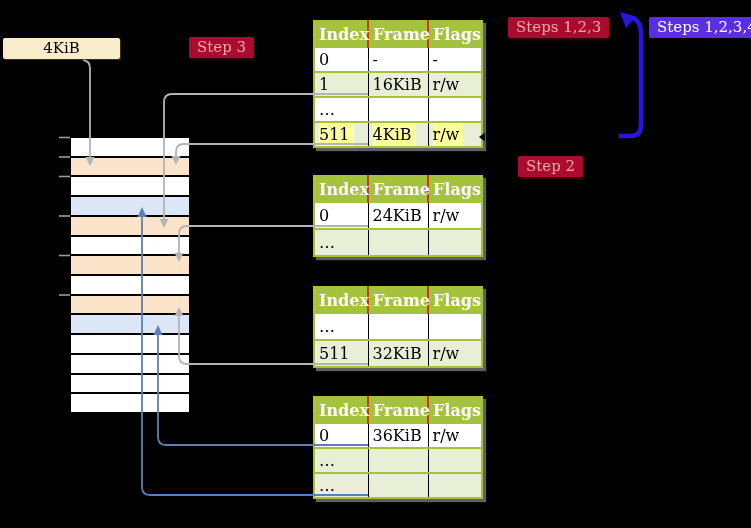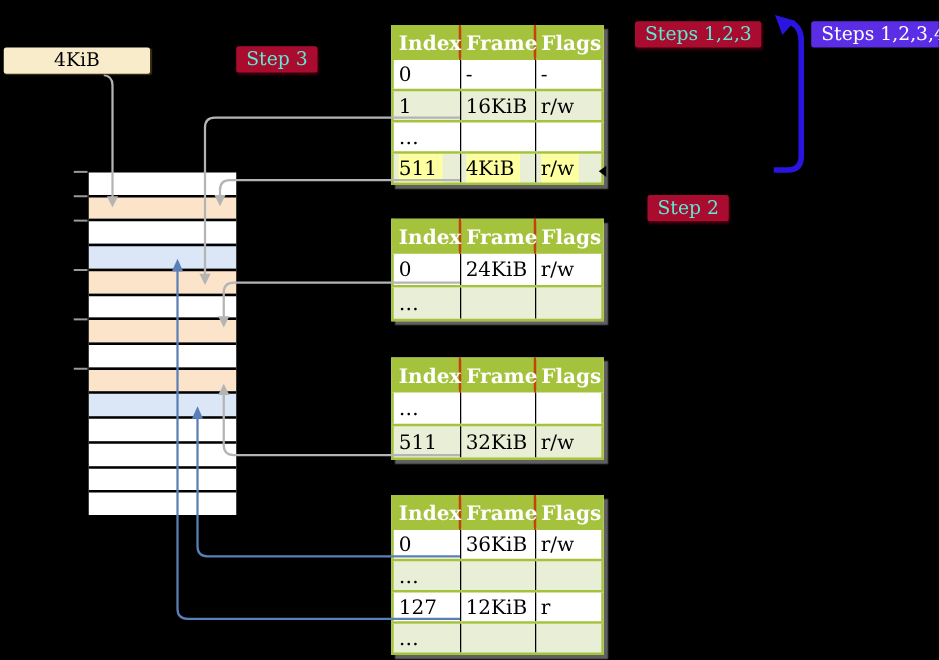--- a/index.html
+++ b/index.html
@@ -12,21 +12,21 @@
   .abs{position:absolute;}
   
   .tag{
     position:absolute;
     font-size:15px;line-height:19px;
     padding:1px 8px;
     white-space:nowrap;
     border-radius:2px;
     z-index:6;
   }
-  .tag.crimson{background:var(--label-crimson);color:#5eead4;box-shadow:1px 2px 2px rgba(70,0,15,.9);}
+  .tag.crimson{background:var(--label-crimson);color:#fca5a5;box-shadow:1px 2px 2px rgba(70,0,15,.9);}
   .tag.purple{background:var(--label-purple);color:#fff;}
   .tag.wheat{
     background:var(--label-wheat);color:#000;
     width:101px;text-align:center;
     box-shadow:1px 1px 1px rgba(90,70,30,.7);
   }
   
   #memory-strip{
     left:70px;top:137px;width:120px;height:276px;
     border:1px solid #000;box-sizing:border-box;
@@ -211,25 +211,20 @@
         <tr>
           <td>0</td>
           <td>36KiB</td>
           <td>r/w</td>
         </tr>
         <tr class="shaded">
           <td>…</td>
           <td></td>
           <td></td>
         </tr>
-        <tr>
-          <td>127</td>
-          <td>12KiB</td>
-          <td>r</td>
-        </tr>
         <tr class="shaded">
           <td>…</td>
           <td></td>
           <td></td>
         </tr>
       </tbody>
     </table>
   </div>
 
 <svg id="overlay" width="751" height="528" viewBox="0 0 751 528">

